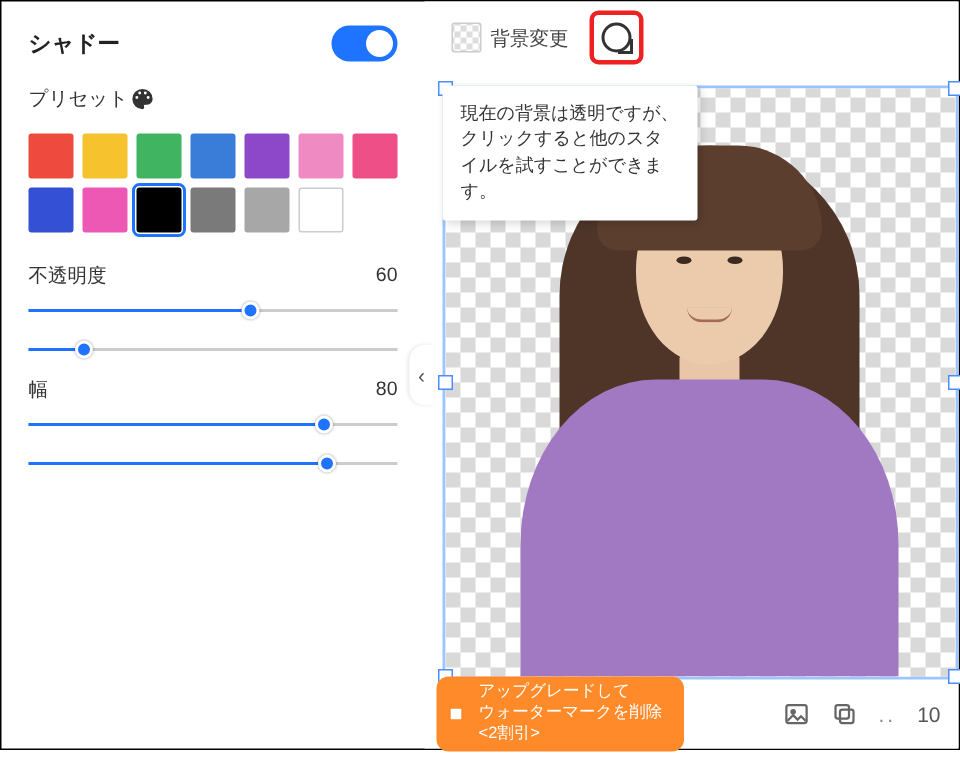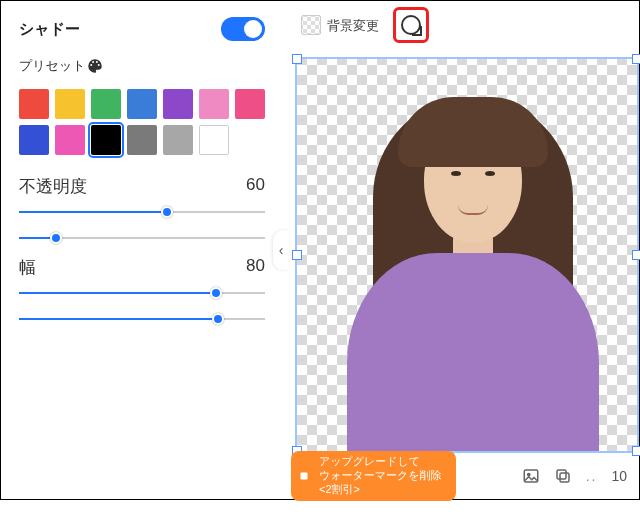--- a/index.html
+++ b/index.html
@@ -11,21 +11,21 @@
   .toggle{width:44px;height:24px;border-radius:12px;background:#1e73ff;position:relative;cursor:pointer}
   .toggle::after{content:"";position:absolute;width:18px;height:18px;border-radius:50%;background:#fff;top:3px;right:3px}
   .preset-row{display:flex;justify-content:flex-start;align-items:center}
   .preset-label{font-size:13px;color:#333}
   .palette-icon{width:18px;height:18px;color:#333}
   .swatches{display:flex;flex-wrap:wrap;gap:6px;margin-top:4px}
   .sw{width:30px;height:30px;border-radius:2px;cursor:pointer}
   .sw.sel{outline:2px solid #1e73ff;outline-offset:1px}
   .sw.empty{border:1px solid #ccc;background:#fff}
   .slider-block{margin-top:10px}
-  .slider-head{display:flex;justify-content:space-between;font-size:17px;color:#333;margin-bottom:6px}
+  .slider-head{display:flex;justify-content:space-between;font-size:13px;color:#333;margin-bottom:6px}
   .slider{position:relative;height:16px}
   .track{position:absolute;left:0;right:0;top:7px;height:2px;background:#ccc}
   .fill{position:absolute;left:0;top:7px;height:2px;background:#1e73ff}
   .thumb{position:absolute;top:2px;width:12px;height:12px;border-radius:50%;background:#1e73ff;border:2px solid #fff;box-shadow:0 0 2px rgba(0,0,0,.4);transform:translateX(-50%)}
   .right{flex:1;position:relative;background:#fff}
   .topbar{display:flex;align-items:center;gap:4px;padding:10px 12px;height:48px}
   .transp-icon{width:20px;height:20px;background:repeating-conic-gradient(#ddd 0 25%,#fff 0 50%) 50%/8px 8px;border:1px solid #ccc;border-radius:2px}
   .tb-label{font-size:13px;color:#444}
   .tb-group{display:flex;align-items:flex-end;gap:6px;padding:0 6px}
   .pencil{width:16px;height:16px}
@@ -150,20 +150,21 @@
         <div class="mouth"></div>
       </div>
       <div class="handle h-tl"></div>
       <div class="handle h-tr"></div>
       <div class="handle h-bl"></div>
       <div class="handle h-br"></div>
       <div class="handle h-l"></div>
       <div class="handle h-r"></div>
     </div>
 
+    <div class="tooltip">現在の背景は透明ですが、クリックすると他のスタイルを試すことができます。</div>
 
     <div class="bottombar">
       <div class="upgrade">
         <div class="dia"></div>
         <div>アップグレードして</div>
         <div>ウォーターマークを削除</div>
         <div>&lt;2割引&gt;</div>
       </div>
       <div class="bottom-icons">
         <div class="bi">

